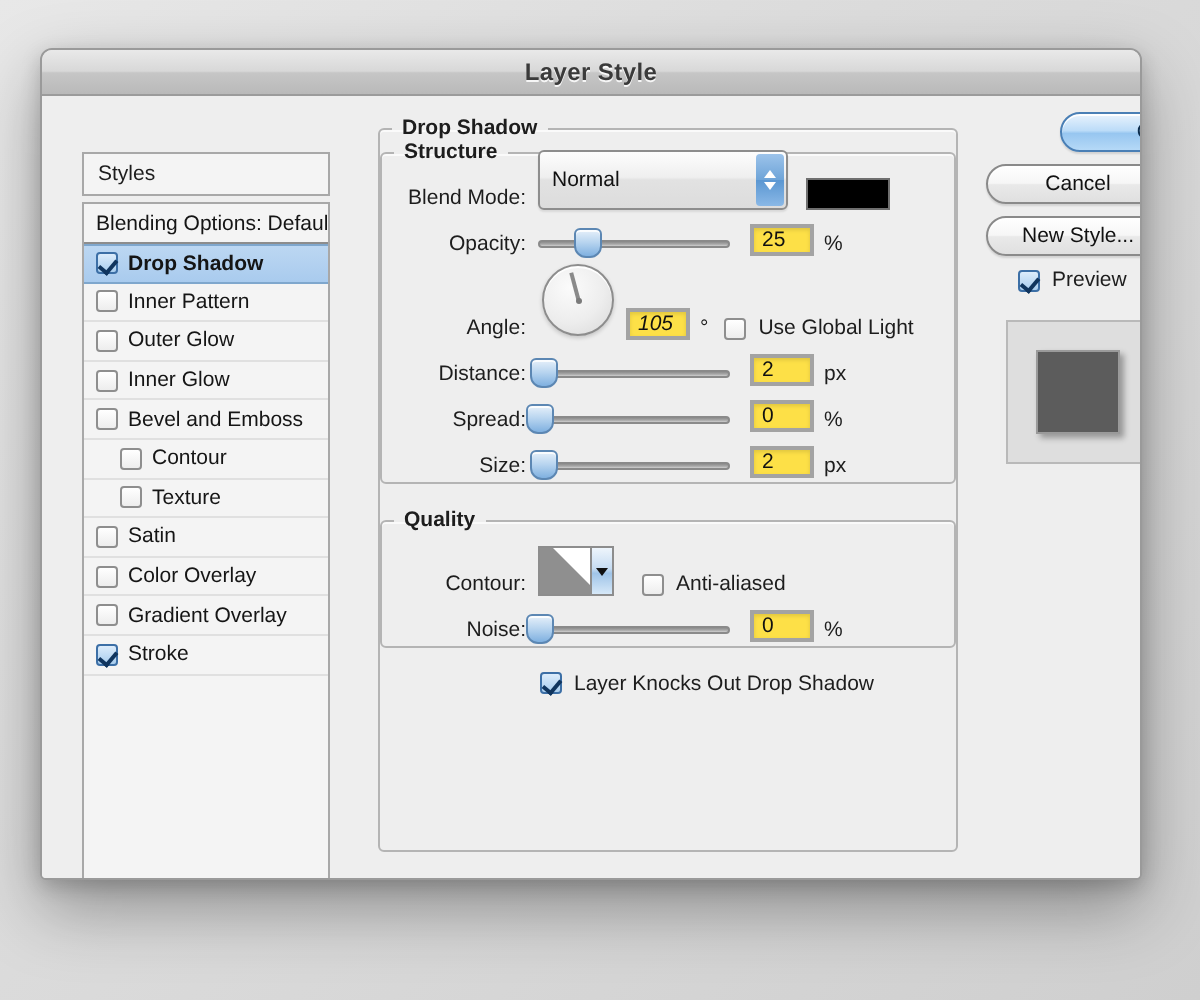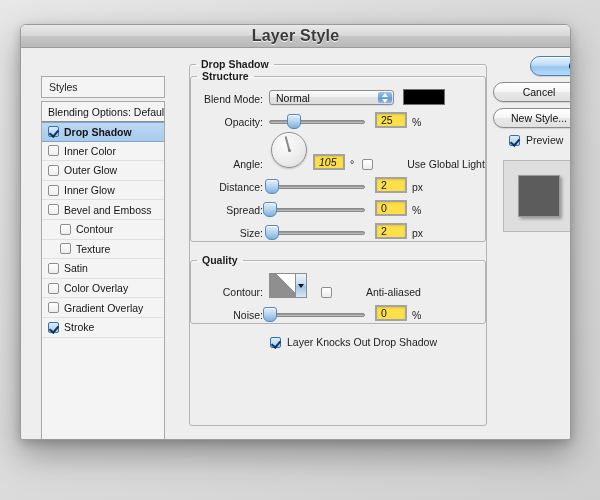--- a/index.html
+++ b/index.html
@@ -19,21 +19,21 @@
     box-shadow:0 14px 34px rgba(0,0,0,.34), 0 3px 10px rgba(0,0,0,.18);
     overflow:hidden;
   }
   .titlebar{
     height:22px;
     background:linear-gradient(180deg,#e9e9e9 0%,#d8d8d8 48%,#c6c6c6 52%,#b9b9b9 100%);
     border-bottom:1px solid #9b9b9b;
     display:flex;align-items:center;justify-content:center;
   }
   .titlebar .title{
-    font-size:16px;font-weight:bold;color:#3a3a3a;
+    font-size:12px;font-weight:bold;color:#3a3a3a;
     text-shadow:0 1px 0 rgba(255,255,255,.85);
     letter-spacing:.2px;
   }
   .body{
     position:absolute;left:0;top:23px;right:0;bottom:0;
     background:#eeeeee;
     padding:8px;
   }
 
   
@@ -97,21 +97,21 @@
   .inner > legend{font-size:10.5px;font-weight:bold;}
 
   .row{display:flex;align-items:flex-end;height:21px;margin:2px 0;}
   .row .rl{
     width:72px;text-align:right;font-size:10.5px;color:#1d1d1d;
     padding-right:6px;flex:0 0 72px;white-space:nowrap;
   }
 
   
   .select{
-    width:125px;height:15px;box-sizing:border-box;
+    width:125px;height:30px;box-sizing:border-box;
     border:1px solid #8d8d8d;border-radius:3px;
     background:linear-gradient(180deg,#fdfdfd 0%,#efefef 45%,#e2e2e2 50%,#dcdcdc 100%);
     display:flex;align-items:center;position:relative;
     font-size:10.5px;color:#111;padding-left:6px;
     box-shadow:0 1px 1px rgba(0,0,0,.09);
   }
   .select .stepper{
     position:absolute;right:1px;top:1px;bottom:1px;width:14px;
     border-radius:2px;
     background:linear-gradient(180deg,#9cc3ea 0%,#6ea4d8 50%,#5b97d2 51%,#8ab8e6 100%);
@@ -181,24 +181,24 @@
   .contour .arrowbtn{
     position:absolute;right:0;top:0;bottom:0;width:10px;
     background:linear-gradient(180deg,#eef5fc 0%,#c6dcf2 45%,#9fc4e8 55%,#d6e8f8 100%);
     border-left:1px solid #8d8d8d;
     display:flex;align-items:center;justify-content:center;
   }
   .contour .arrowbtn i{
     width:0;height:0;border-left:3px solid transparent;border-right:3px solid transparent;
     border-top:4px solid #101010;
   }
-  .inline-cb{display:flex;align-items:center;margin-left:14px;font-size:10.5px;color:#1d1d1d;gap:28px;}
+  .inline-cb{display:flex;align-items:center;margin-left:14px;font-size:10.5px;color:#1d1d1d;}
   .inline-cb .lbl{margin-left:6px;white-space:nowrap;}
 
-  .knockout{display:flex;align-items:center;margin:12px 0 0 64px;font-size:10.5px;color:#1d1d1d;padding-left:16px;}
+  .knockout{display:flex;margin:12px 0 0 64px;font-size:10.5px;color:#1d1d1d;padding-left:16px;}
   .knockout .lbl{margin-left:6px;}
 
   
   .btncol{position:absolute;left:472px;top:8px;width:96px;}
   .btn{
     width:92px;height:20px;box-sizing:border-box;margin-bottom:6px;
     border-radius:10px;border:1px solid #8a8a8a;
     background:linear-gradient(180deg,#ffffff 0%,#f6f6f6 48%,#e9e9e9 52%,#e0e0e0 100%);
     font-size:10.5px;color:#111;
     display:flex;align-items:center;justify-content:center;
@@ -247,21 +247,21 @@
             <span class="lbl" style="margin-left:0">Blending Options: Default</span>
           </div>
 
           <div class="eff-row sel">
             <span class="cb on"></span>
             <span class="lbl">Drop Shadow</span>
           </div>
 
           <div class="eff-row">
             <span class="cb"></span>
-            <span class="lbl">Inner Color</span>
+            <span class="lbl">Inner Pattern</span>
           </div>
 
           <div class="eff-row">
             <span class="cb"></span>
             <span class="lbl">Outer Glow</span>
           </div>
 
           <div class="eff-row">
             <span class="cb"></span>
             <span class="lbl">Inner Glow</span>

